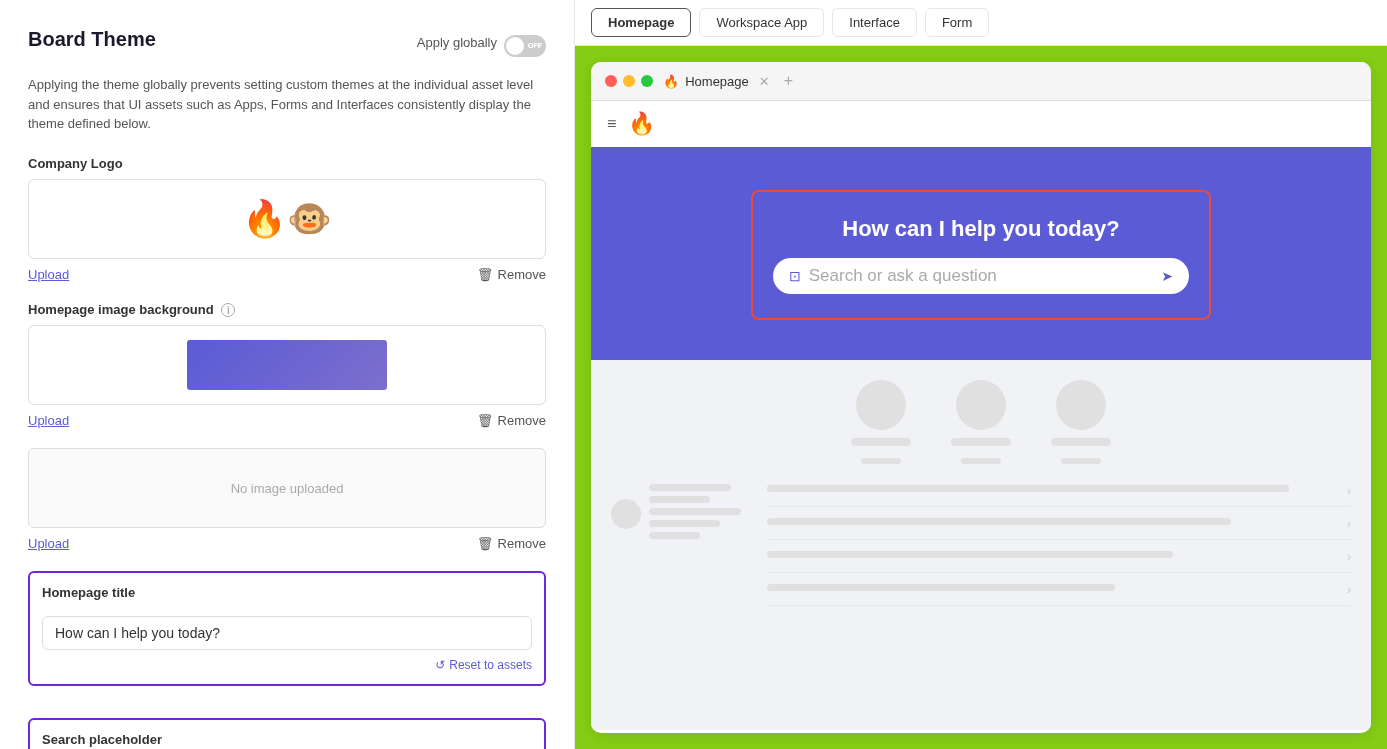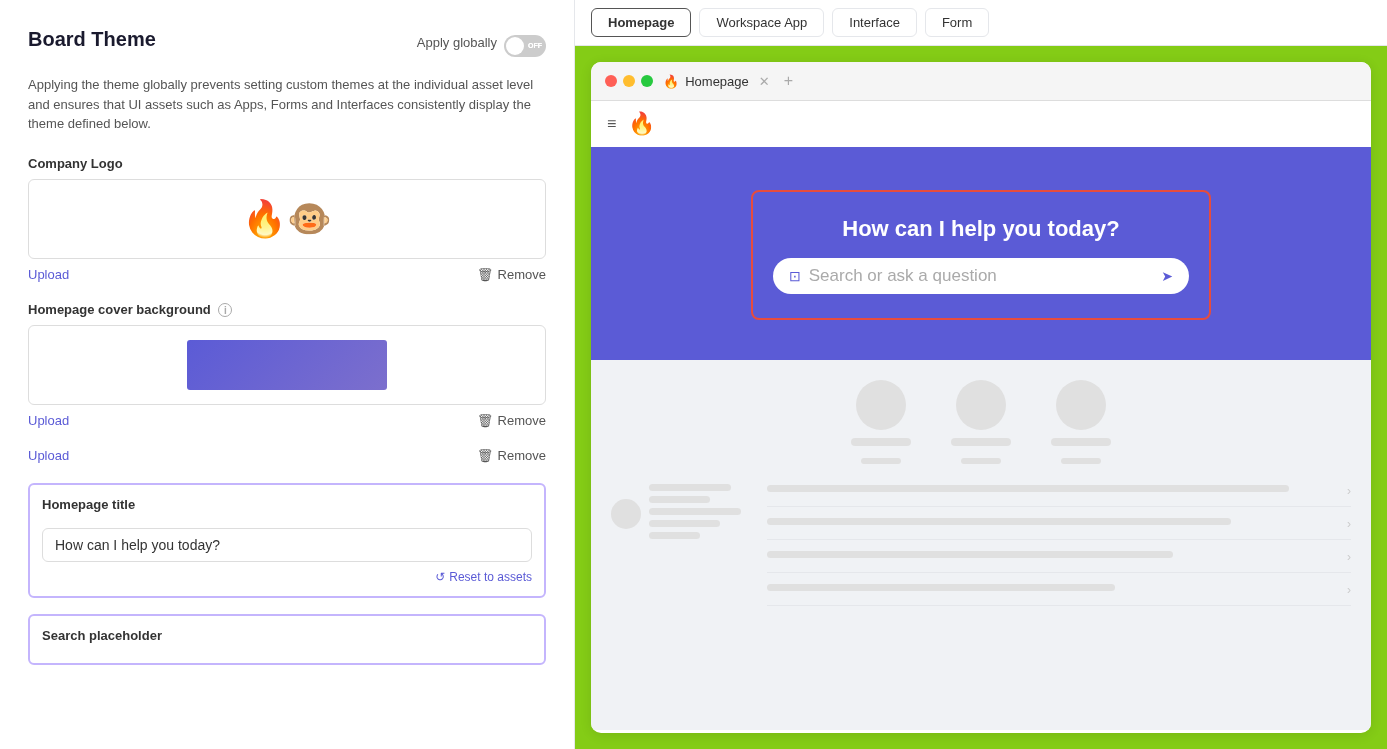--- a/index.html
+++ b/index.html
@@ -102,40 +102,41 @@
       display: flex;
       justify-content: space-between;
       align-items: center;
       margin-bottom: 20px;
     }
     .upload-link {
       font-size: 13px;
       color: #5b5bd6;
       cursor: pointer;
       font-weight: 500;
+      text-decoration: underline;
     }
     .remove-link {
       font-size: 13px;
       color: #555;
       cursor: pointer;
       display: flex;
       align-items: center;
       gap: 4px;
     }
     .no-image-text {
       font-size: 13px;
       color: #aaa;
     }
 
     
     .highlighted-section {
-      border: 2px solid #c4b5fd;
+      border: 2px solid #6d28d9;
       border-radius: 6px;
       padding: 12px;
-      margin-bottom: 16px;
+      margin-bottom: 32px;
     }
     .input-field {
       width: 100%;
       border: 1px solid #ddd;
       border-radius: 6px;
       padding: 8px 12px;
       font-size: 14px;
       color: #333;
       outline: none;
       margin-top: 8px;
@@ -401,36 +402,39 @@
       <span class="upload-link">Upload</span>
       <span class="remove-link">
         <span>🗑</span>
         <span>Remove</span>
       </span>
     </div>
   </div>
 
   <div>
     <div class="section-label">
-      <span>Homepage cover background</span>
+      <span>Homepage image background</span>
       <span class="info-icon">i</span>
     </div>
     <div class="upload-box has-image">
       <div class="cover-preview"></div>
     </div>
     <div class="action-row">
       <span class="upload-link">Upload</span>
       <span class="remove-link">
         <span>🗑</span>
         <span>Remove</span>
       </span>
     </div>
   </div>
 
   <div>
+    <div class="upload-box">
+      <span class="no-image-text">No image uploaded</span>
+    </div>
     <div class="action-row">
       <span class="upload-link">Upload</span>
       <span class="remove-link">
         <span>🗑</span>
         <span>Remove</span>
       </span>
     </div>
   </div>
 
   <div class="highlighted-section">

